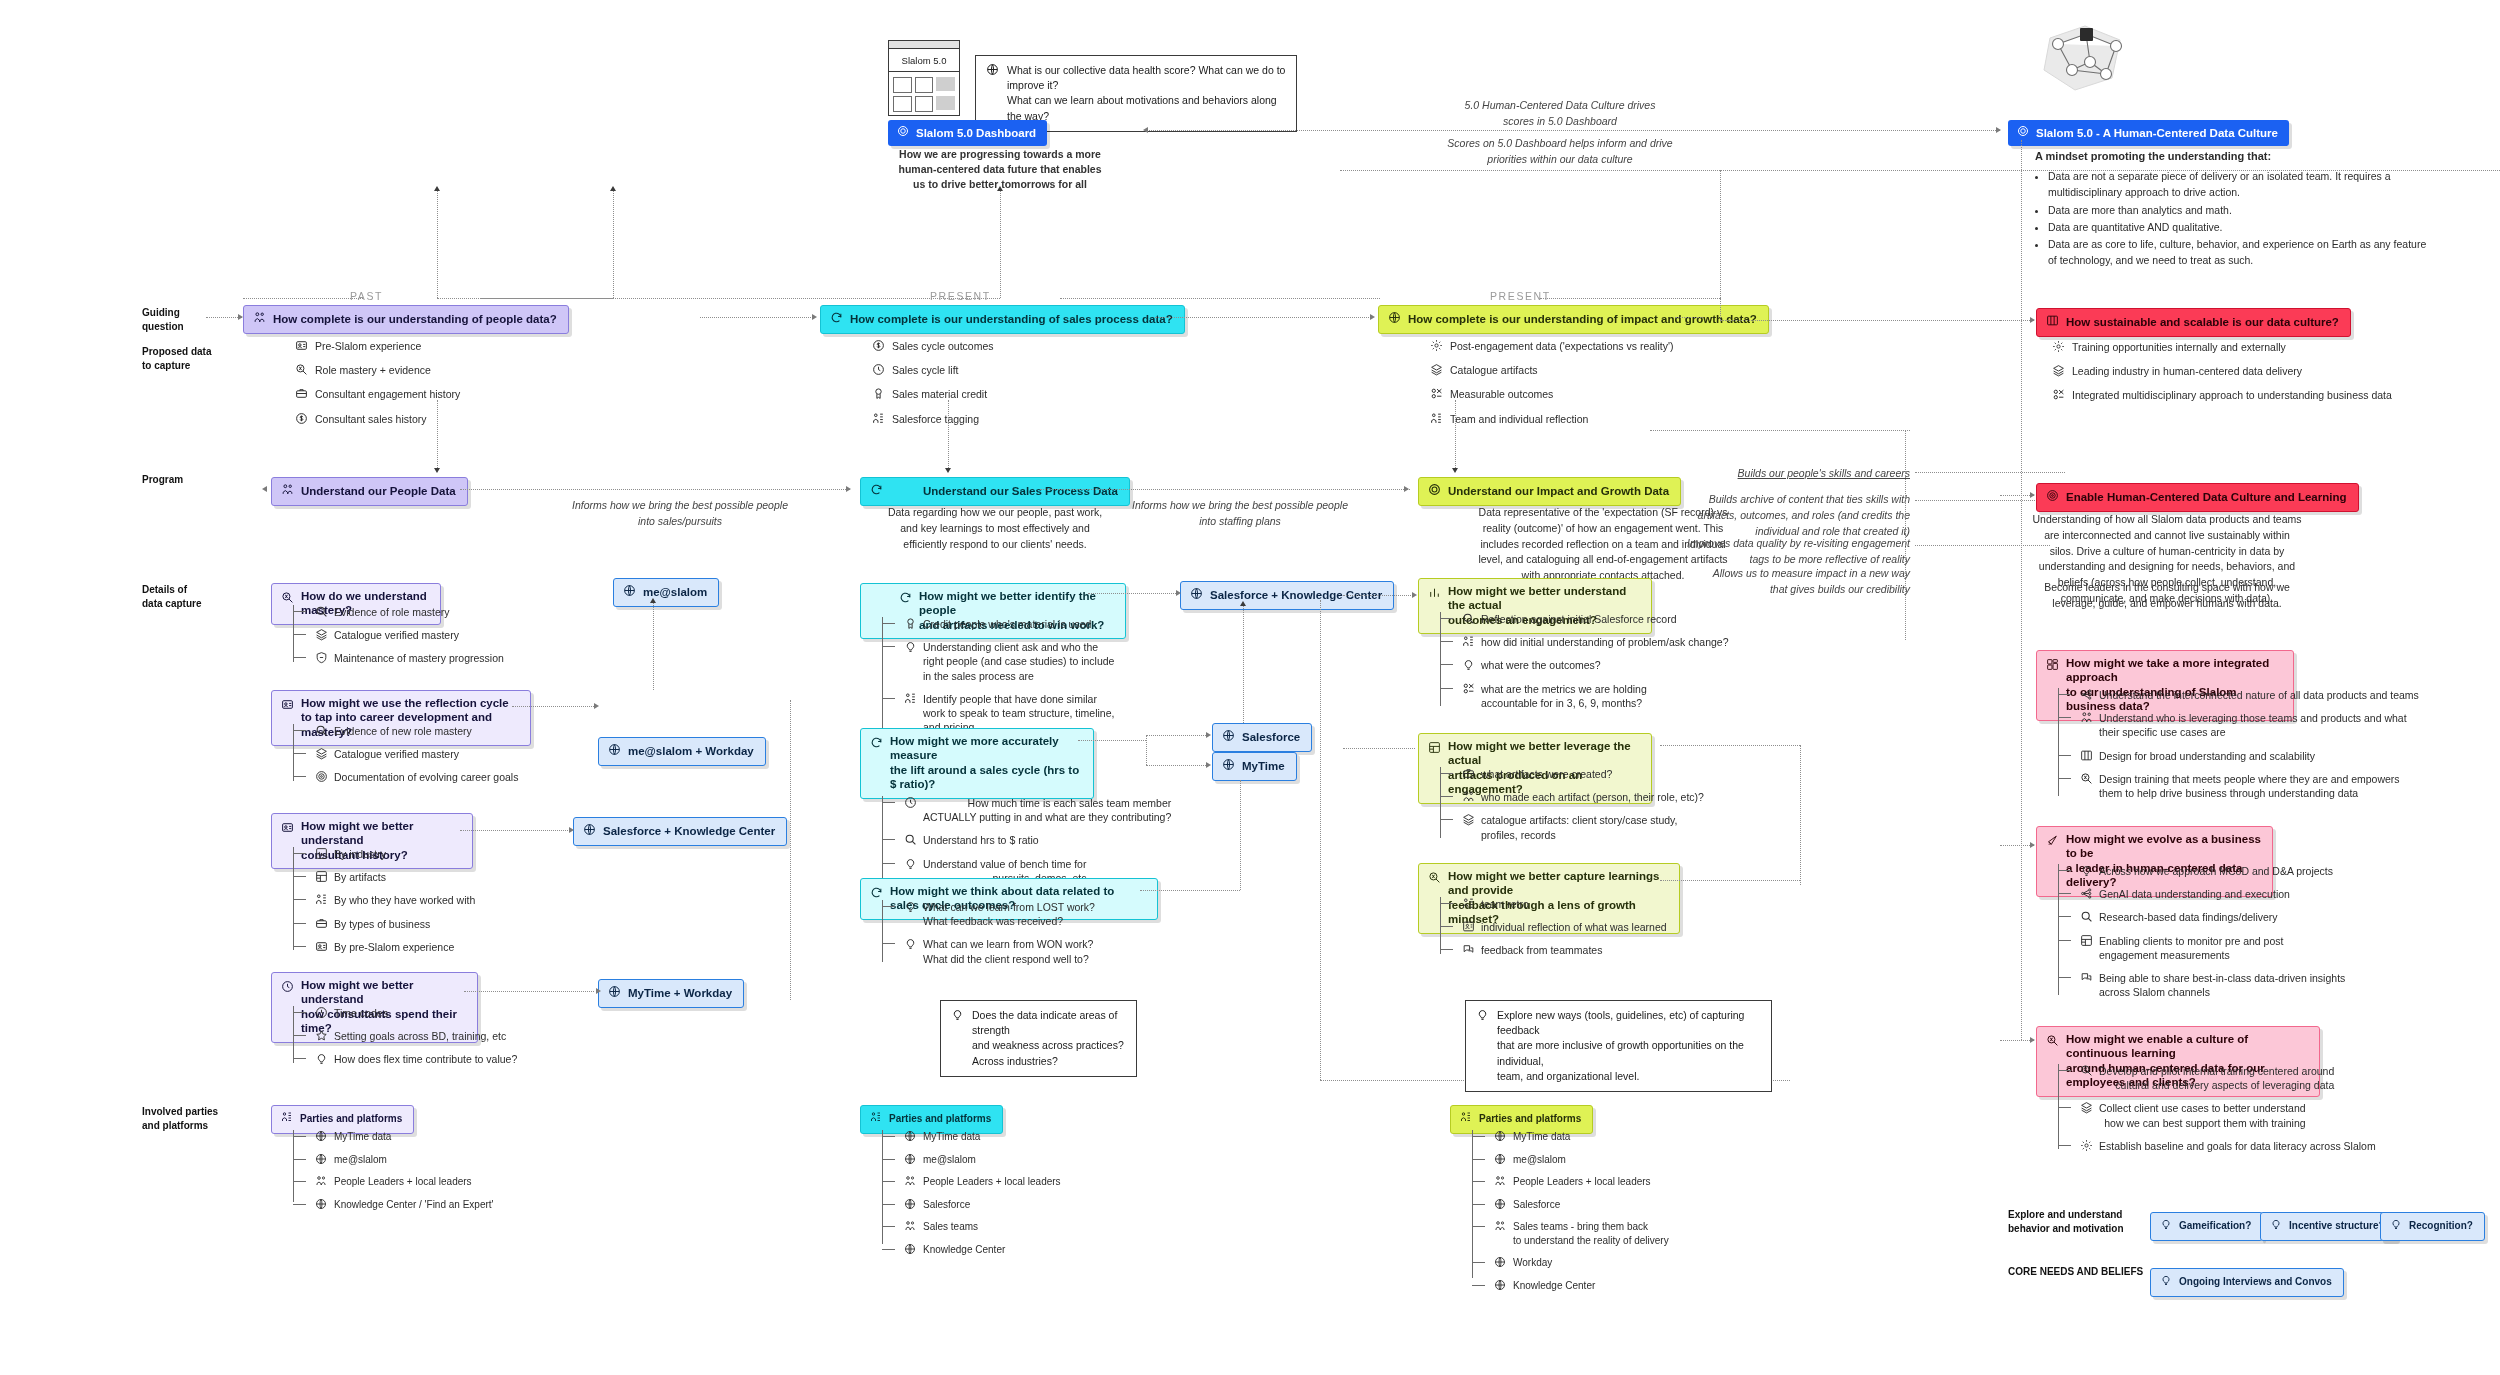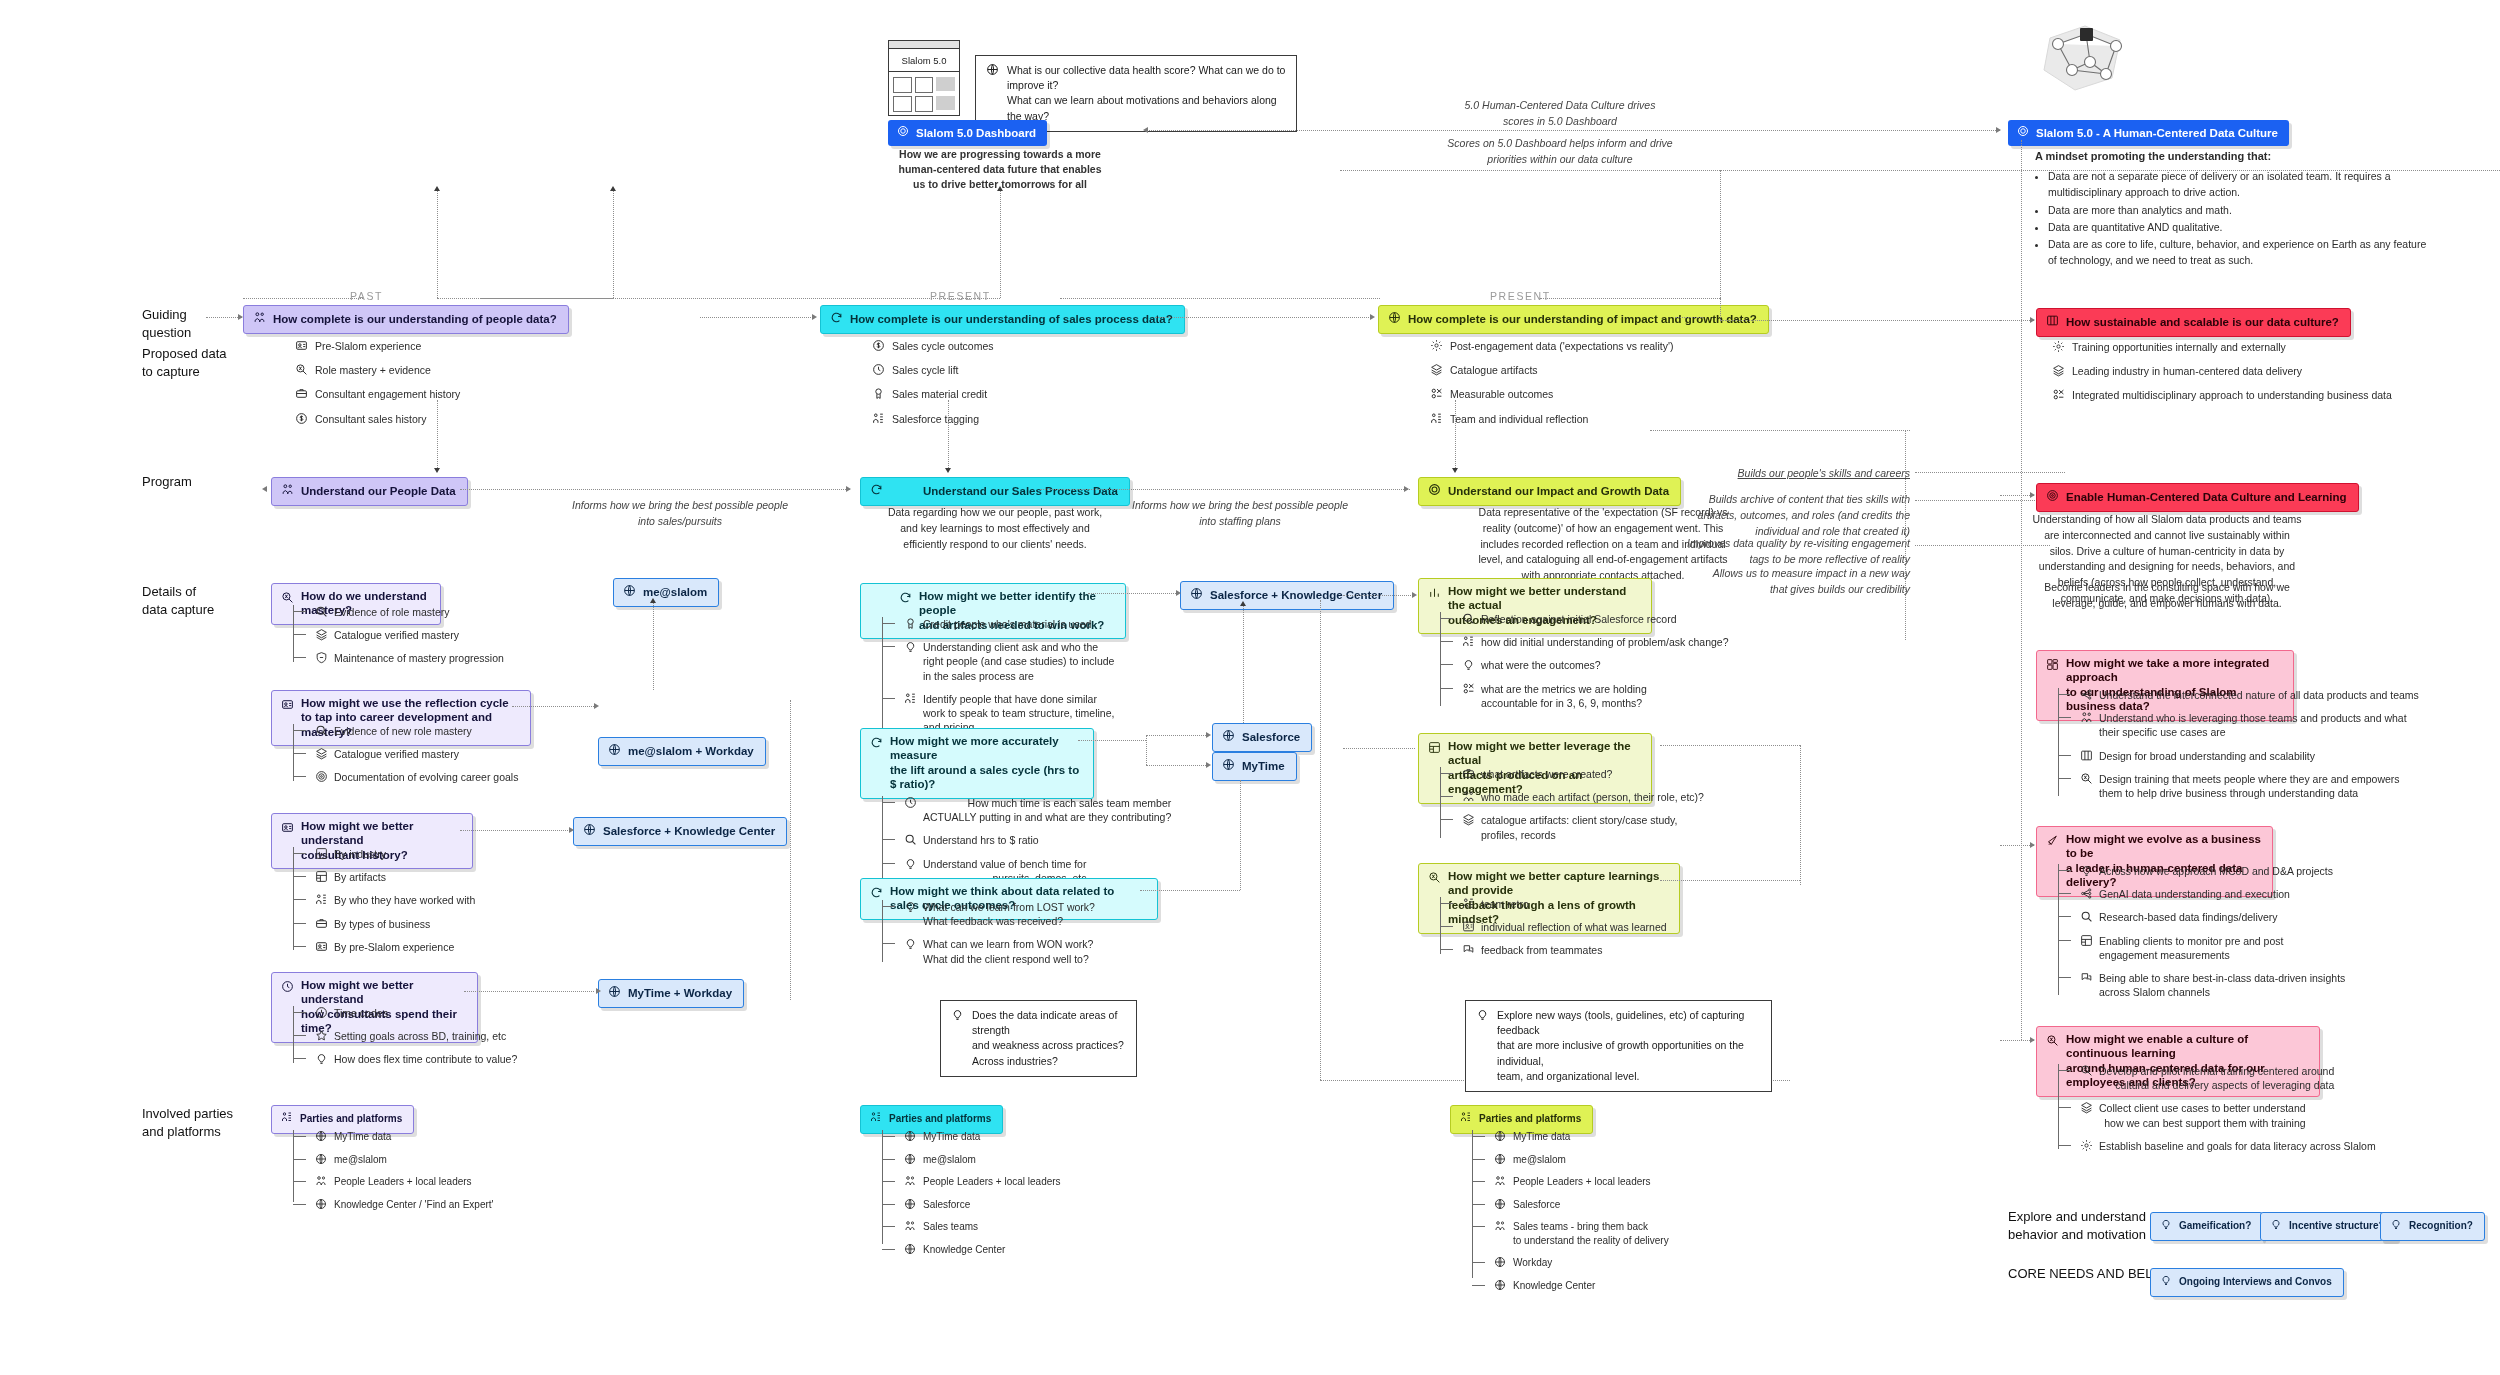--- a/index.html
+++ b/index.html
@@ -27,21 +27,21 @@
   .sub{position:absolute;font-size:10.5px;line-height:1.35;color:#2c2c2c;}
   .sub .row{display:flex;align-items:flex-start;gap:7px;margin-bottom:10px;}
   .sub .row .ic{flex:0 0 13px;margin-top:0px;}
   
   .tree{position:absolute;font-size:10.5px;line-height:1.35;color:#2c2c2c;}
   .tree .row{display:flex;align-items:flex-start;gap:6px;margin-bottom:9px;position:relative;padding-left:22px;}
   .tree .row .ic{flex:0 0 13px;}
   .tree .row:before{content:"";position:absolute;left:0;top:6px;width:13px;height:1px;background:#6b6b6b;}
   .tree:after{content:"";position:absolute;left:0;top:0;width:1px;background:#6b6b6b;}
   
-  .rowlabel{position:absolute;font-size:13px;font-weight:normal;line-height:1.35;color:#111;}
+  .rowlabel{position:absolute;font-size:10px;font-weight:bold;line-height:1.35;color:#111;}
   .eralabel{position:absolute;font-size:10.5px;letter-spacing:1.6px;color:#9a9a9a;font-weight:normal;}
   .note{position:absolute;font-size:10.5px;line-height:1.45;color:#333;text-align:center;}
   .noteI{position:absolute;font-size:10.5px;line-height:1.5;color:#444;text-align:center;font-style:italic;}
   .noteIr{position:absolute;font-size:10.5px;line-height:1.5;color:#444;text-align:right;font-style:italic;}
   .bodytxt{position:absolute;font-size:10.5px;line-height:1.5;color:#2c2c2c;text-align:center;}
   .mindset{position:absolute;font-size:10.5px;line-height:1.55;color:#2c2c2c;}
   .mindset h4{margin:0 0 3px 0;font-size:11px;}
   .mindset ul{margin:0;padding-left:13px;}
   .mindset li{margin-bottom:1px;}
   

